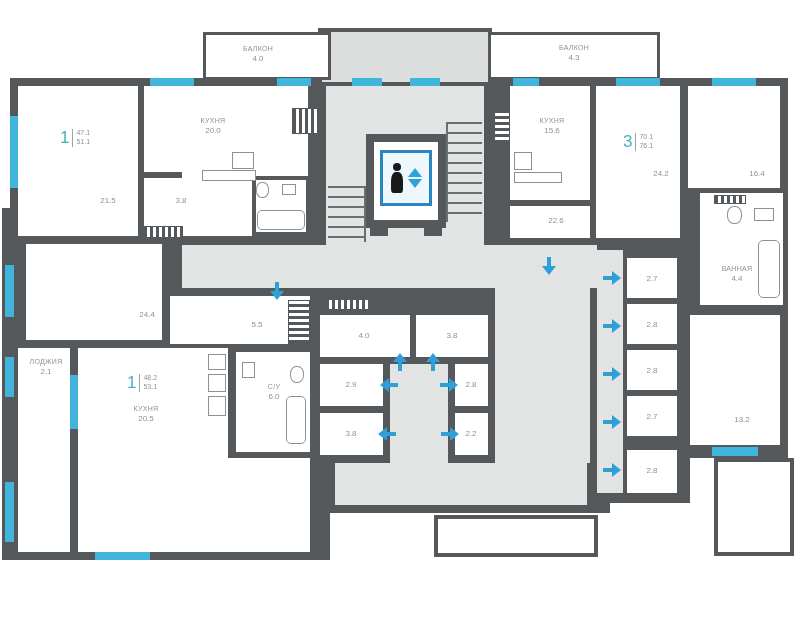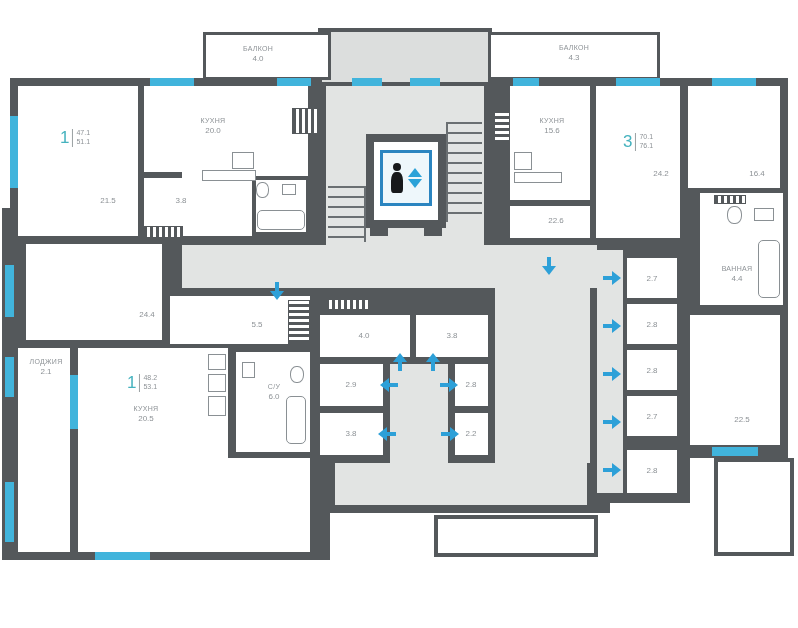--- a/index.html
+++ b/index.html
@@ -242,21 +242,21 @@
   </div>
   <div class="lbl" style="left:552px;top:126px;">
     <span class="rm">КУХНЯ</span><br><span>15.6</span>
   </div>
   <div class="lbl" style="left:661px;top:174px;">24.2</div>
   <div class="lbl" style="left:757px;top:174px;">16.4</div>
   <div class="lbl" style="left:556px;top:221px;">22.6</div>
   <div class="lbl" style="left:737px;top:274px;">
     <span class="rm">ВАННАЯ</span><br><span>4.4</span>
   </div>
-  <div class="lbl" style="left:742px;top:420px;">22.5</div>
+  <div class="lbl" style="left:742px;top:420px;">13.2</div>
 
   <div class="lbl" style="left:147px;top:315px;">24.4</div>
   <div class="lbl" style="left:257px;top:325px;">5.5</div>
   <div class="lbl" style="left:46px;top:367px;">
     <span class="rm">ЛОДЖИЯ</span><br><span>2.1</span>
   </div>
   <div class="apt" style="left:142px;top:383px;">
     <span class="n">1</span>
     <span class="ar2">
         <span>48.2</span>

